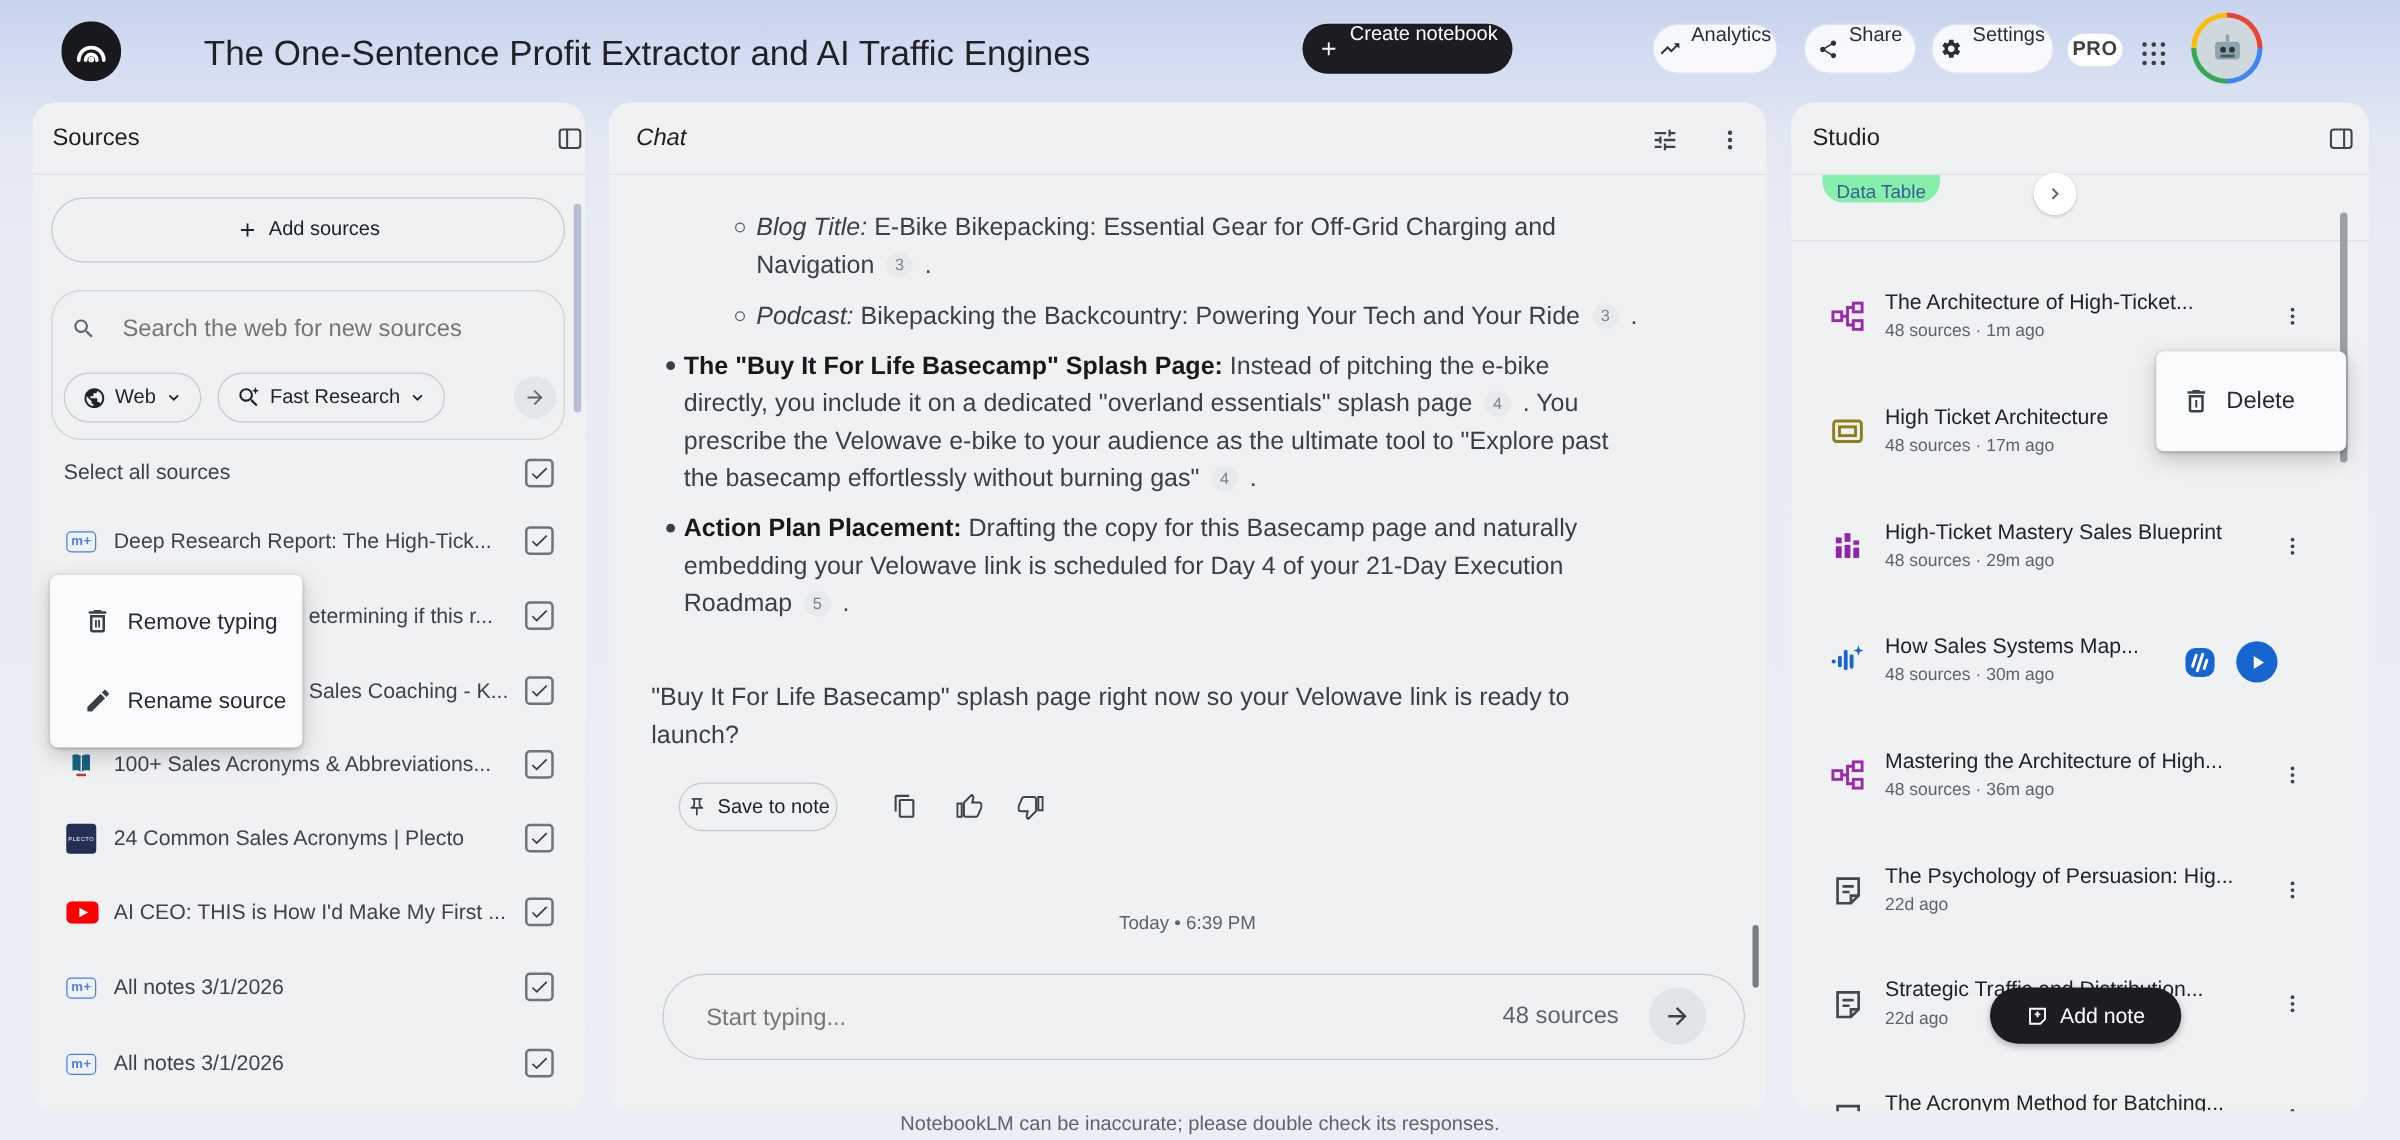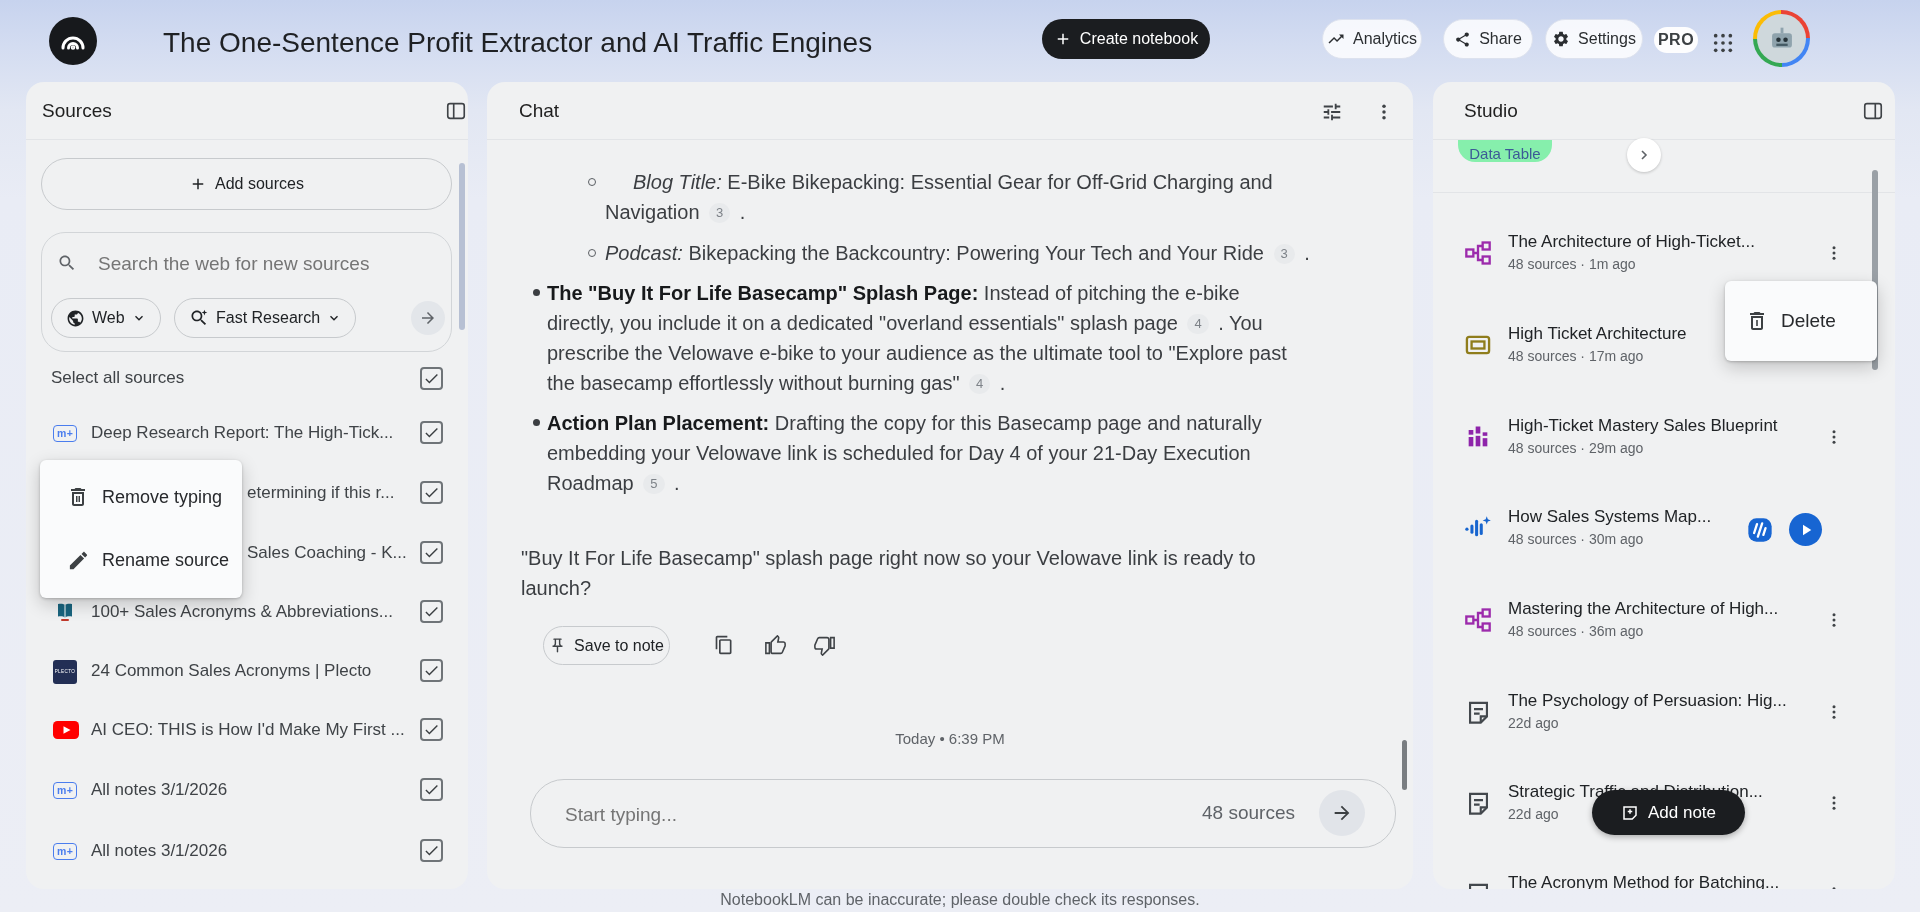--- a/index.html
+++ b/index.html
@@ -6,21 +6,21 @@
   .page{position:relative;width:1920px;height:912px;overflow:hidden;
     font-family:"Liberation Sans","DejaVu Sans",sans-serif;
     background:linear-gradient(180deg,#c7d3ee 0px,#d3dcf1 45px,#e2e7f3 110px,#e9ecf5 200px,#eceef5 100%);}
   .abs{position:absolute;}
   .panel{position:absolute;top:82px;height:807px;background:#f0f1f2;border-radius:18px;overflow:hidden;}
   .ph-title{position:absolute;top:18px;font-size:19px;color:#1f1f1f;}
   .pdiv{position:absolute;left:0;right:0;top:57px;height:1px;background:#e2e4e7;}
   .icon-btn{display:flex;align-items:center;justify-content:center;cursor:pointer;}
   .icon-btn svg{display:block;}
   
-  .hpill{position:absolute;top:19px;height:40px;border-radius:20px;display:flex;align-items:center;gap:8px;
+  .hpill{position:absolute;top:19px;height:40px;border-radius:20px;display:flex;gap:8px;
     background:rgba(255,255,255,.82);border:1px solid #dde2ee;font-size:16px;color:#2b2e31;box-sizing:border-box;justify-content:center;}
   .dark-btn{background:#1b1d20;color:#fff;border:none;}
   
   .outline-btn{position:absolute;border:1px solid #c7cacd;border-radius:26px;display:flex;align-items:center;justify-content:center;gap:8px;font-size:16px;color:#1f2areas1f;color:#202326;box-sizing:border-box;}
   .chip{position:absolute;height:40px;border:1px solid #c7cacd;border-radius:20px;display:flex;align-items:center;gap:7px;font-size:16px;color:#202326;box-sizing:border-box;padding:0 14px;}
   .src-row{position:absolute;left:0;width:442px;height:24px;}
   .src-title{position:absolute;left:65px;top:0;font-size:17px;line-height:24px;color:#3f4347;white-space:nowrap;max-width:322px;overflow:hidden;}
   .cb{position:absolute;left:394px;top:0;width:19px;height:19px;border:2px solid #6f7478;border-radius:4px;background:transparent;}
   .cb svg{position:absolute;left:1px;top:1px;}
   .md-ic{display:inline-block;border:1.7px solid #4a7dee;color:#4a7dee;border-radius:4px;font-size:10.5px;font-weight:700;line-height:15px;padding:0 3px;letter-spacing:.5px;}
@@ -290,37 +290,37 @@
             </svg>
           </span>
         <span class="mi-label">Rename source</span>
       </div>
     </div>
 
     <div class="scrollbar" style="left:433px;top:81px;width:6px;height:167px;background:#b7c0d3;"></div>
   </div>
 
   <div class="panel" style="left:487px;width:926px;">
-    <div class="ph-title" style="left:32px;">Chat</div>
+    <div class="ph-title" style="left:22px;font-style:italic;">Chat</div>
     <div class="abs icon-btn" style="left:833px;top:18px;width:24px;height:24px;">
       <svg width="22" height="22" viewBox="0 0 24 24" fill="#3f4347">
           <path d="M3 17v2h6v-2H3zM3 5v2h10V5H3zm10 16v-2h8v-2h-8v-2h-2v6h2zM7 9v2H3v2h4v2h2V9H7zm14 4v-2H11v2h10zm-6-4h2V7h4V5h-4V3h-2v6z"></path>
         </svg>
     </div>
     <div class="abs icon-btn" style="left:885px;top:18px;width:24px;height:24px;">
       <svg width="20" height="20" viewBox="0 0 24 24" fill="#3f4347">
           <circle cx="12" cy="5" r="2.1"></circle>
           <circle cx="12" cy="12" r="2.1"></circle>
           <circle cx="12" cy="19" r="2.1"></circle>
         </svg>
     </div>
     <div class="pdiv"></div>
 
     <span class="odot" style="left:101px;top:96px;"></span>
-    <div class="cl" style="left:118px;top:85px;margin-left:28px;"><span class="i">Blog Title:</span><span> E-Bike Bikepacking: Essential Gear for Off-Grid Charging and</span></div>
+    <div class="cl" style="left:118px;top:85px;"><span class="i">Blog Title:</span><span> E-Bike Bikepacking: Essential Gear for Off-Grid Charging and</span></div>
     <div class="cl" style="left:118px;top:115px;"><span>Navigation </span><span class="cite">3</span><span> .</span></div>
 
     <span class="odot" style="left:101px;top:167px;"></span>
     <div class="cl" style="left:118px;top:156px;"><span class="i">Podcast:</span><span> Bikepacking the Backcountry: Powering Your Tech and Your Ride </span><span class="cite">3</span><span> .</span></div>
 
     <span class="bdot" style="left:46px;top:207px;"></span>
     <div class="cl" style="left:60px;top:196px;"><span class="b">The "Buy It For Life Basecamp" Splash Page:</span><span> Instead of pitching the e-bike</span></div>
     <div class="cl" style="left:60px;top:226px;"><span>directly, you include it on a dedicated "overland essentials" splash page </span><span class="cite">4</span><span> . You</span></div>
     <div class="cl" style="left:60px;top:256px;"><span>prescribe the Velowave e-bike to your audience as the ultimate tool to "Explore past</span></div>
     <div class="cl" style="left:60px;top:286px;"><span>the basecamp effortlessly without burning gas" </span><span class="cite">4</span><span> .</span></div>
@@ -366,21 +366,21 @@
         <svg width="22" height="22" viewBox="0 0 24 24" fill="#3c4043">
             <path d="M12 4l-1.41 1.41L16.17 11H4v2h12.17l-5.58 5.59L12 20l8-8z"></path>
           </svg>
       </div>
     </div>
 
     <div class="scrollbar" style="left:915px;top:658px;width:5px;height:50px;background:#797d81;"></div>
   </div>
 
   <div class="panel" style="left:1433px;width:462px;">
-    <div class="ph-title" style="left:17px;margin-left:14px;">Studio</div>
+    <div class="ph-title" style="left:17px;">Studio</div>
     <div class="abs icon-btn" style="left:429px;top:18px;width:22px;height:22px;">
       <svg width="22" height="22" viewBox="0 0 24 24" fill="none" stroke="#3f4347" stroke-width="1.8">
           <rect x="3" y="4" width="18" height="16" rx="2.5"></rect>
           <line x1="14.5" y1="4" x2="14.5" y2="20"></line>
         </svg>
     </div>
     <div class="pdiv"></div>
 
     <div class="abs" style="left:25px;top:58px;width:94px;height:22px;background:#86efac;border-radius:0 0 17px 17px;display:flex;align-items:flex-end;justify-content:center;">
       <span style="font-size:15px;font-weight:500;color:#3c5a96;">Data Table</span>

